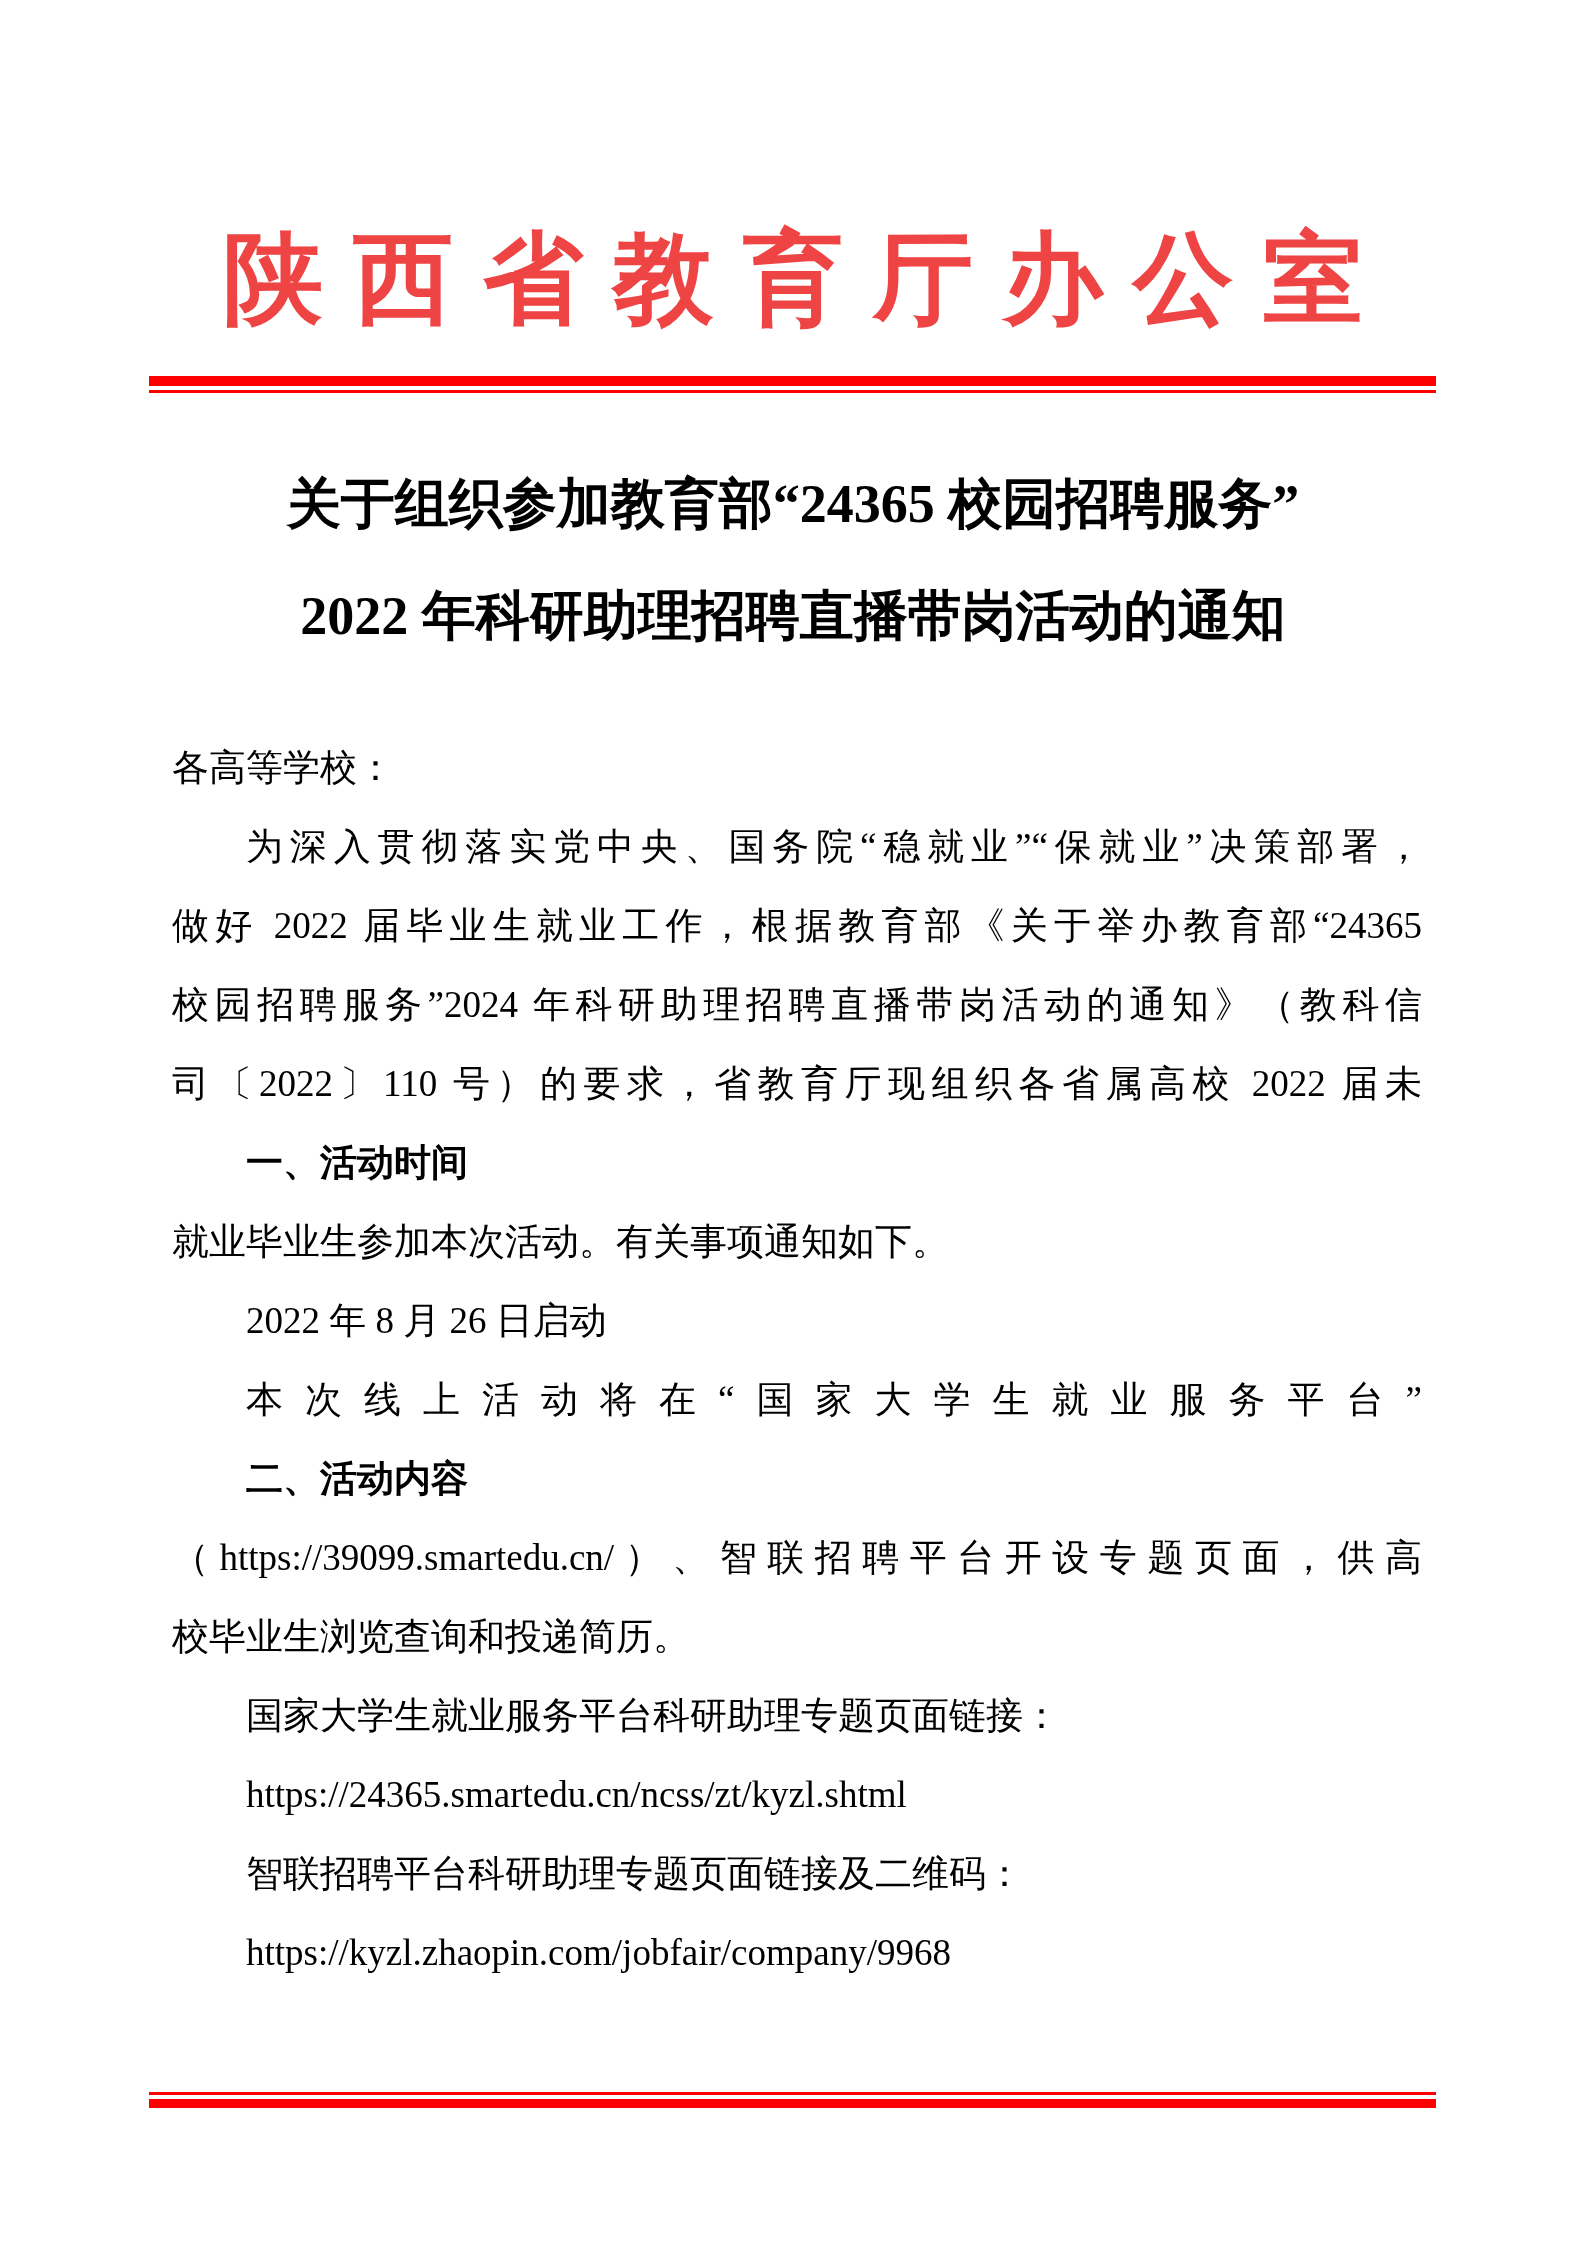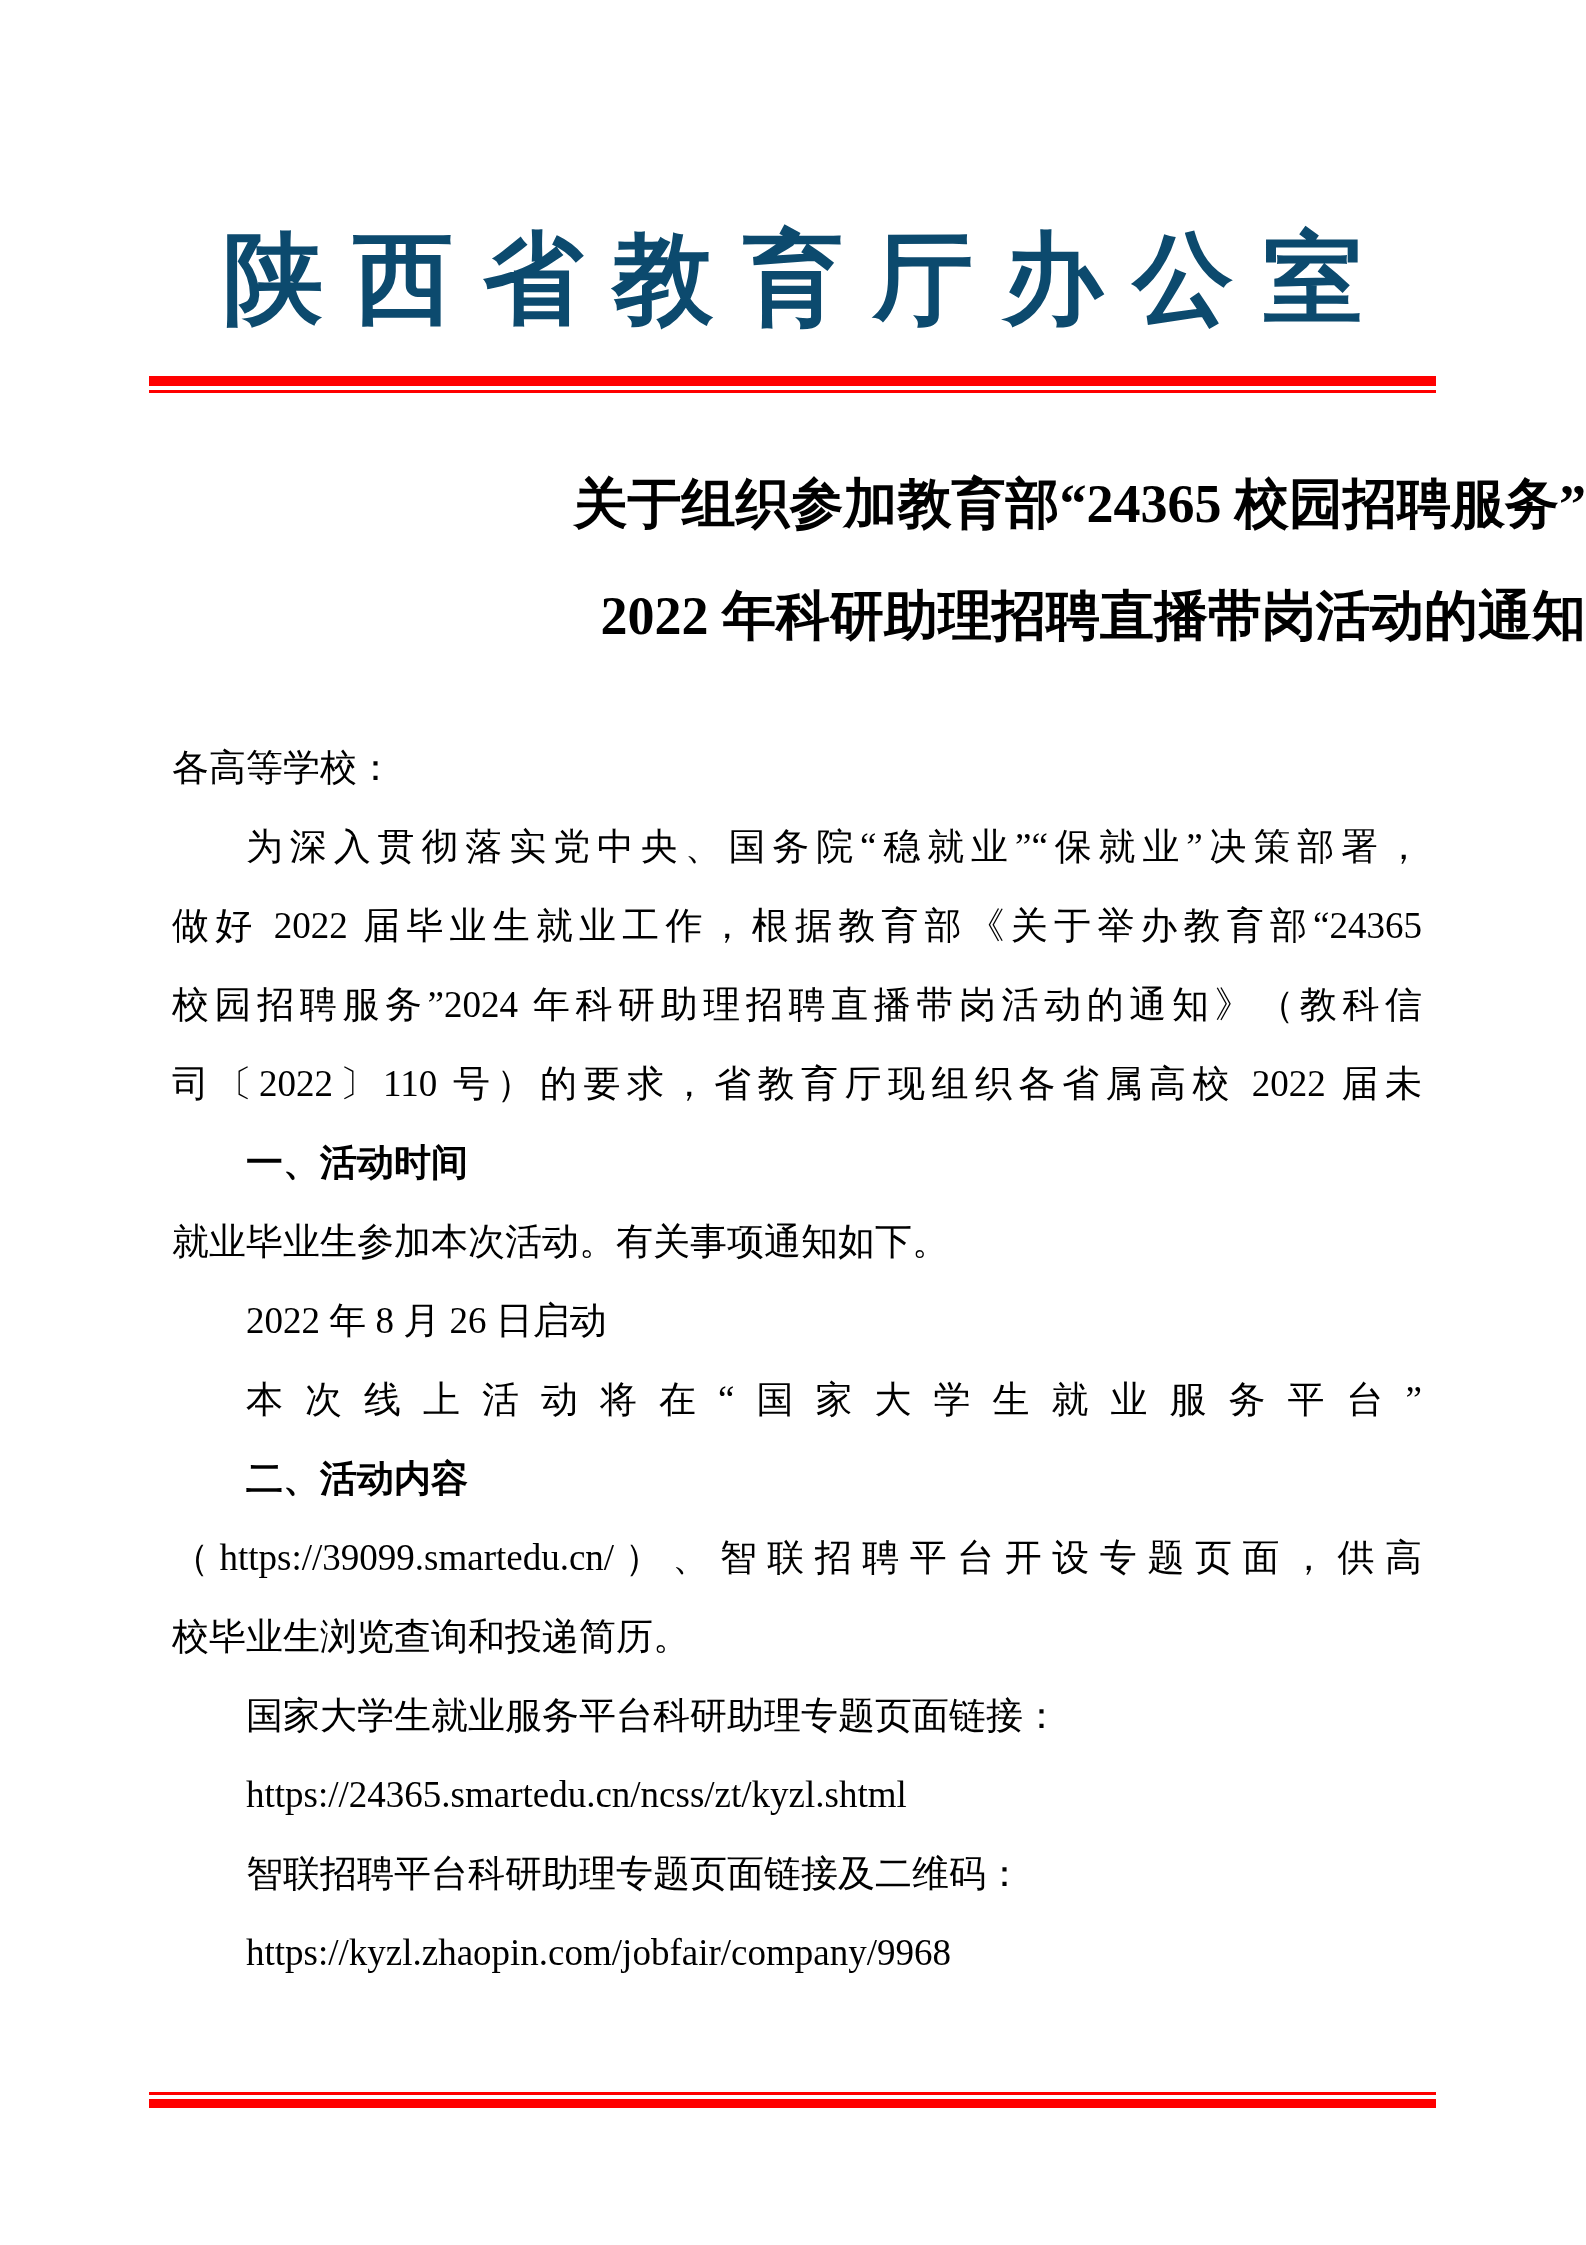--- a/index.html
+++ b/index.html
@@ -18,21 +18,21 @@
   .letterhead {
     position: absolute;
     top: 205px;
     left: 0;
     width: 100%;
     height: 150px;
     line-height: 150px;
     text-align: center;
     font-size: 100px;
     font-weight: bold;
-    color: #0c4a6e;
+    color: #ef4444;
     letter-spacing: 0.3em;
     padding-left: 0.3em;
     box-sizing: border-box;
     white-space: nowrap;
   }
 
   
   .rule { position: absolute; left: 149px; width: 1287px; }
   .rule-top { top: 376px; }
   .rule-bottom { top: 2092px; }
@@ -40,21 +40,21 @@
   .bar-thick-b { height: 9px; background: #ff0000; }
   .bar-gap { height: 4px; background: transparent; }
   .bar-thin { height: 3px; background: #ff0000; }
 
   
   .doc-title {
     position: absolute;
     top: 448px;
     left: 0;
     width: 100%;
-    text-align: right;
+    text-align: center;
     font-weight: bold;
     font-size: 54px;
   }
   .doc-title .t-line { height: 112px; line-height: 112px; white-space: nowrap; }
 
   
   .body-block {
     position: absolute;
     top: 728px;
     left: 172px;

